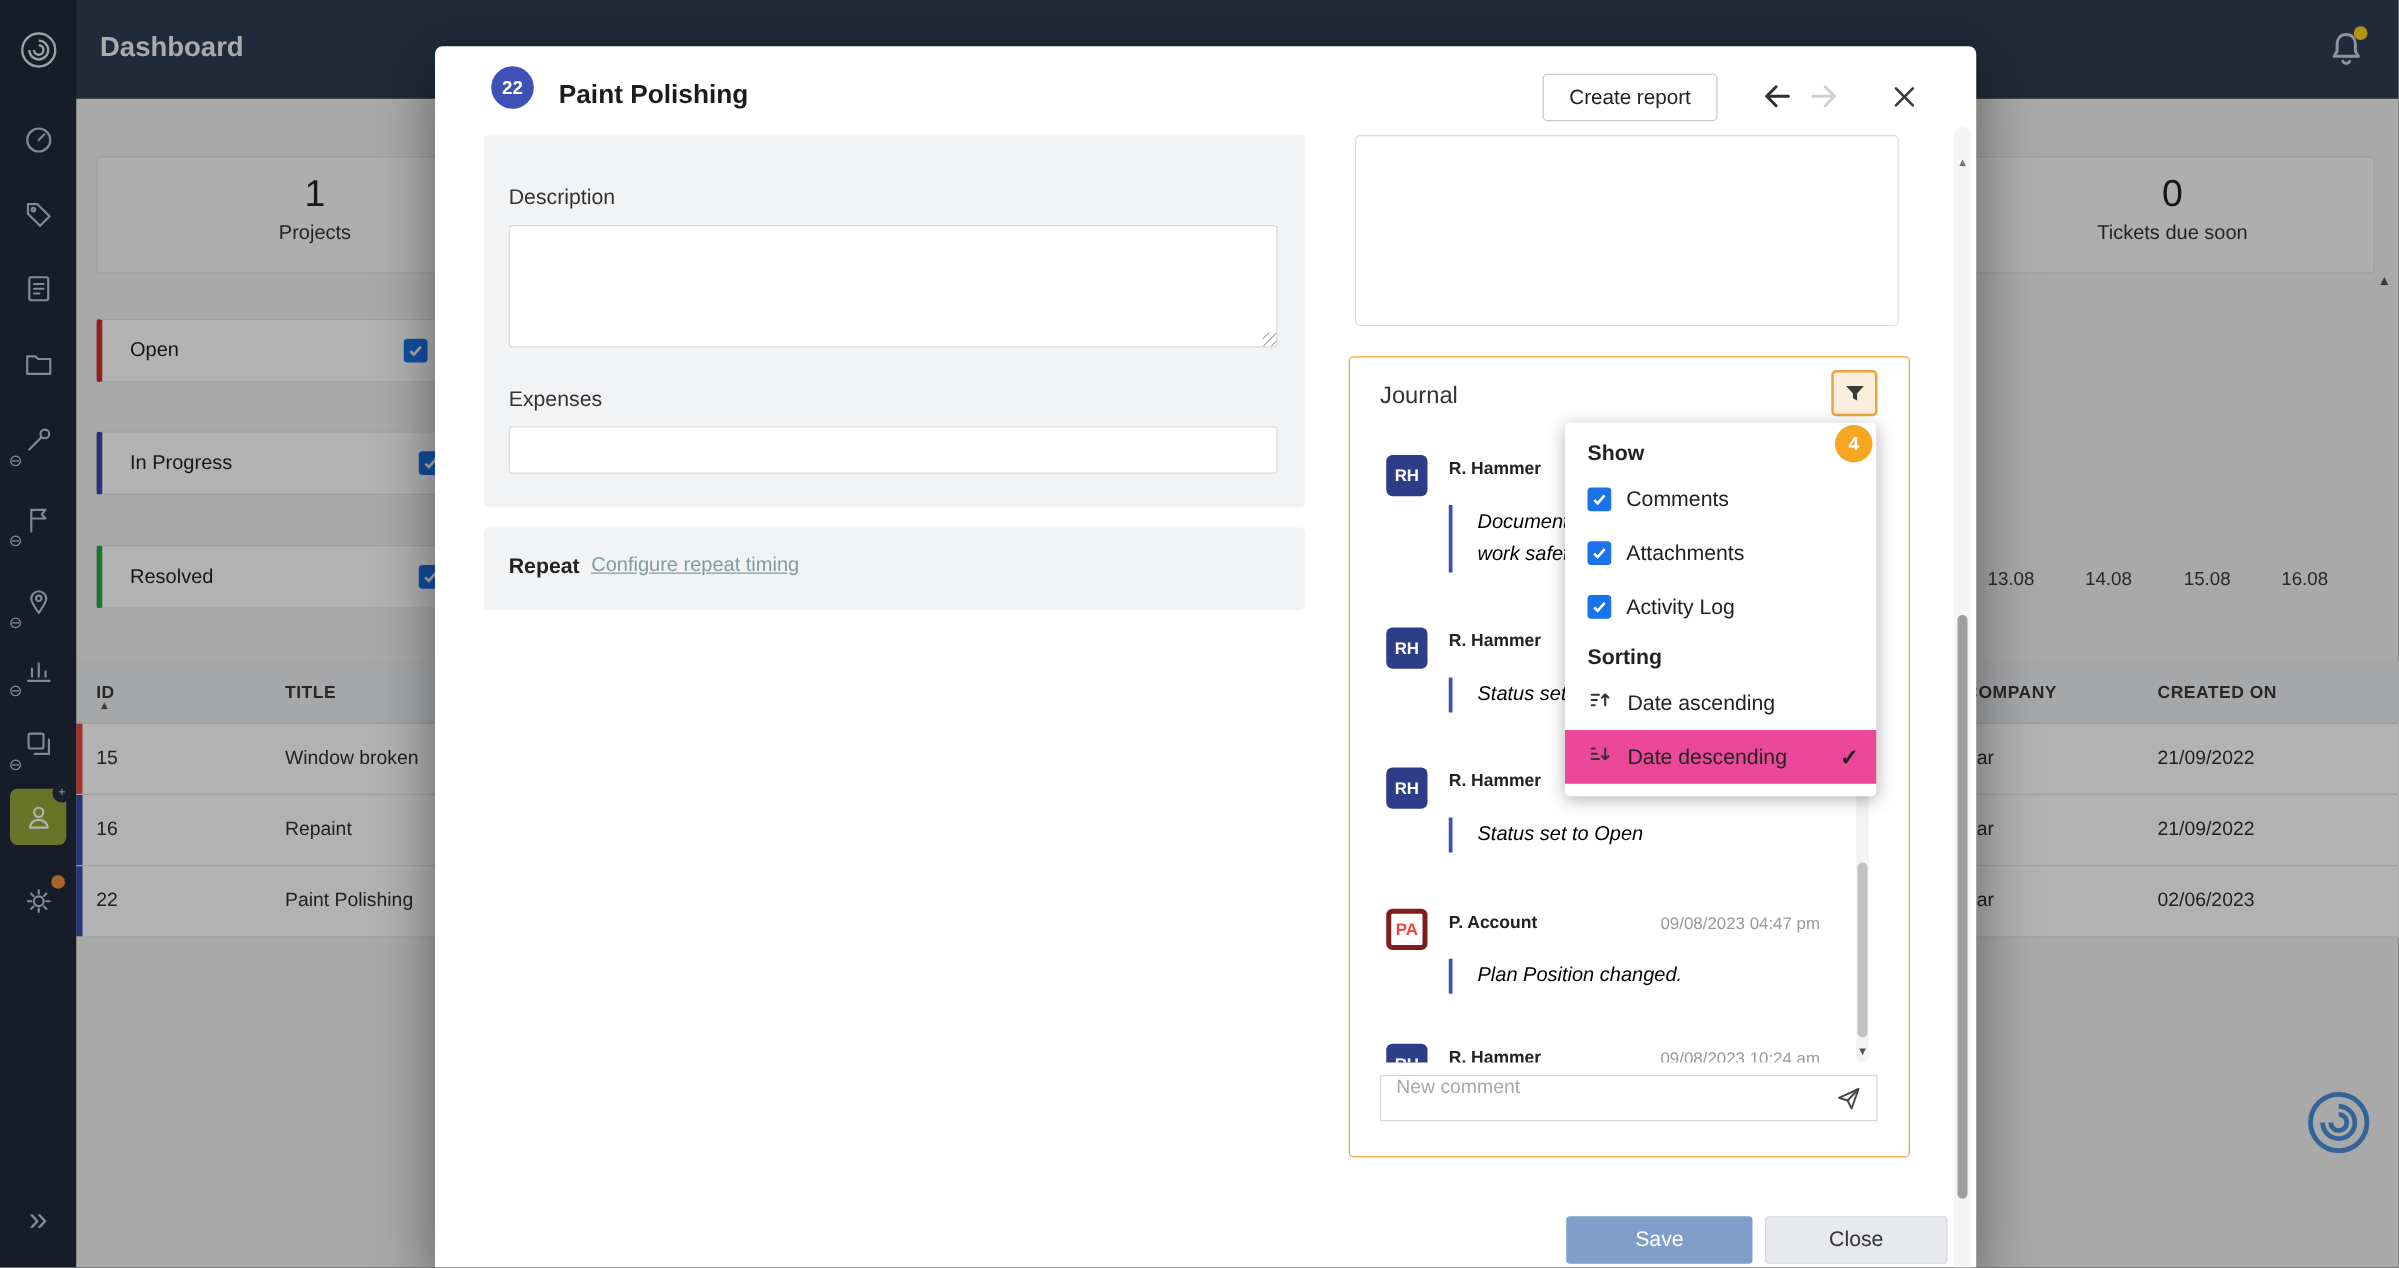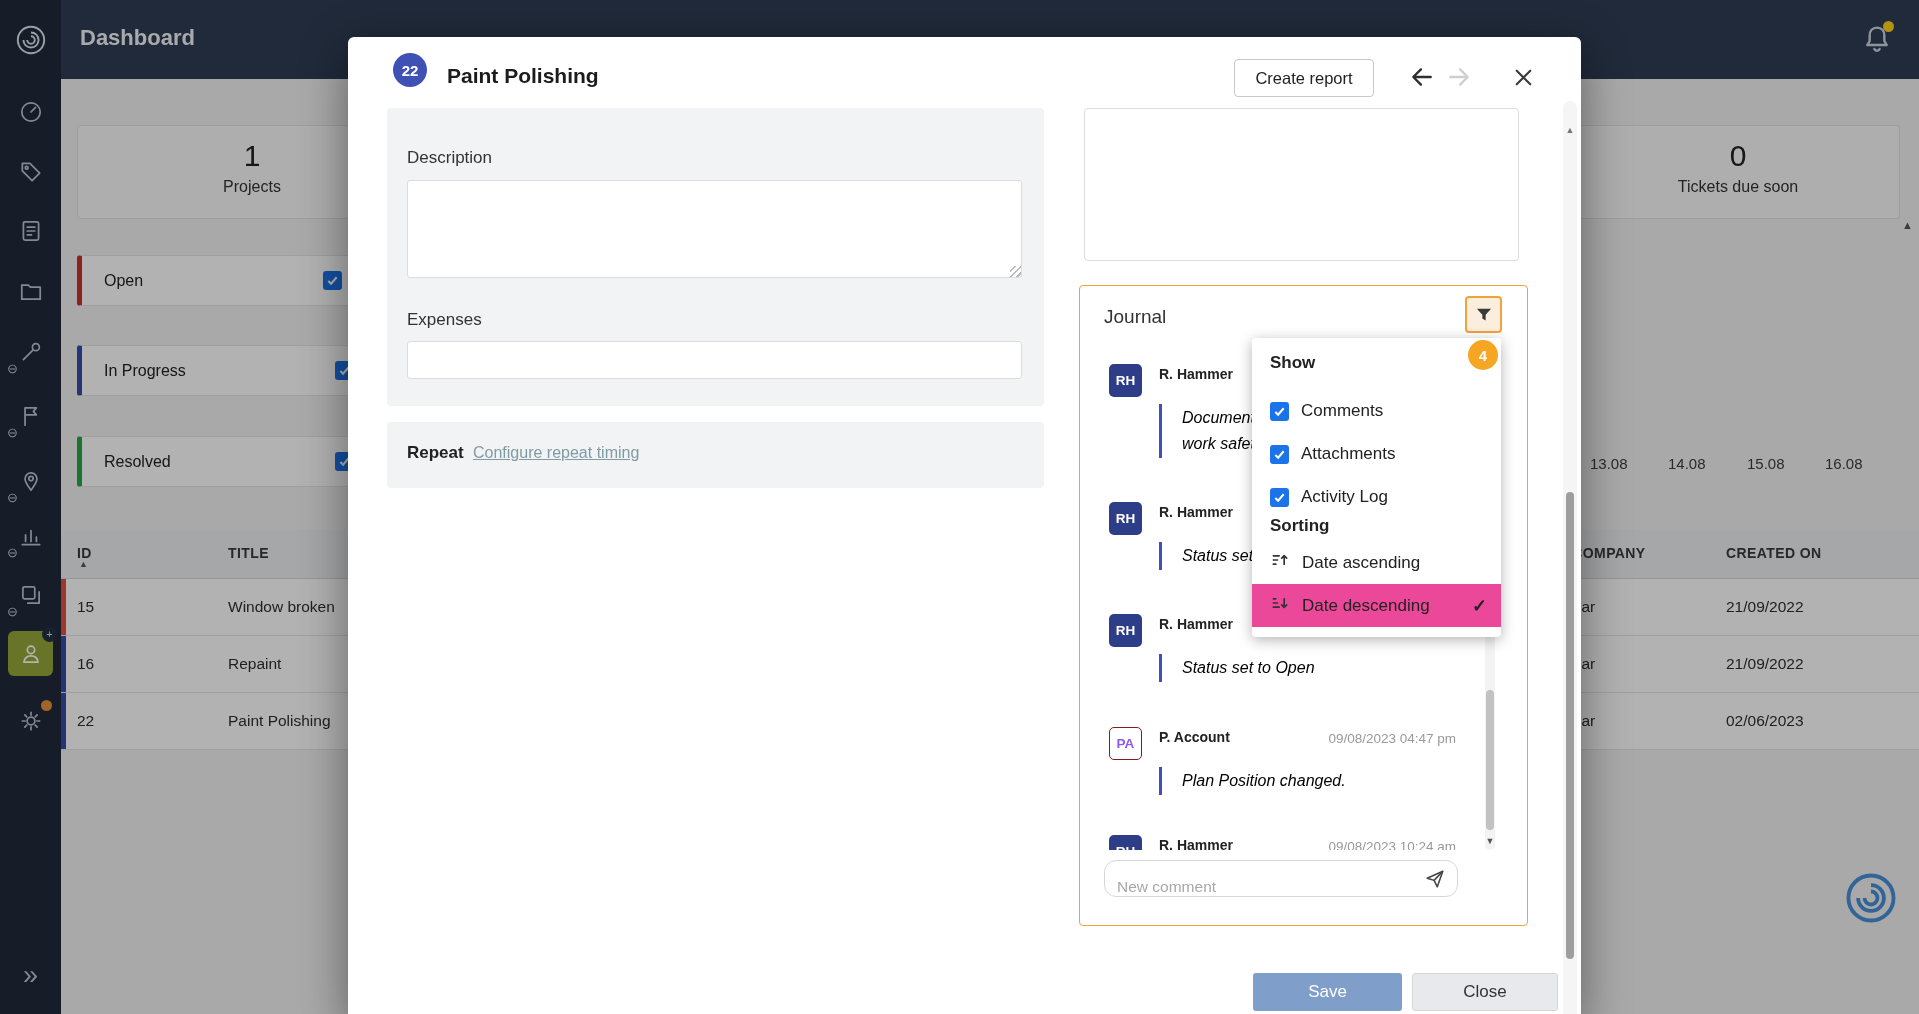--- a/index.html
+++ b/index.html
@@ -81,38 +81,38 @@
 
   .journal{position:absolute;left:731px;top:248px;width:449px;height:641px;border:1px solid #f0a23c;border-radius:4px;background:#fff}
   .j-title{position:absolute;left:24px;top:20px;font-size:19px;color:#333}
   .fbtn{position:absolute;left:385px;top:10px;width:37px;height:37px;border:2px solid #f0a23c;border-radius:4px;
         background:#fbeedd;display:flex;align-items:center;justify-content:center;cursor:pointer}
   .fbtn svg{width:20px;height:20px}
   .jlist{position:absolute;left:0;top:62px;width:449px;height:502px;overflow:hidden}
   .jentry{position:absolute;left:0;width:449px}
   .javatar{position:absolute;left:29px;top:0;width:33px;height:33px;border-radius:5px;background:#2e3d87;color:#fff;
            display:flex;align-items:center;justify-content:center;font-size:13.5px;font-weight:bold}
-  .javatar.light{background:#fff;border:1px solid #7f1d1d;color:#8b5cf6}
+  .javatar.light{background:#fff;border:4px solid #7f1d1d;color:#ef4444}
   .jname{position:absolute;left:79px;top:2px;font-size:14px;font-weight:bold;color:#222}
   .jtime{position:absolute;right:73px;top:4px;font-size:13.5px;color:#999}
   .jquote{position:absolute;left:79px;top:40px;border-left:3px solid #3f51b5;padding:1px 0 1px 20px;
           font-style:italic;font-size:16px;color:#000000;line-height:26px}
   .jscroll{position:absolute;left:405px;top:62px;width:10px;height:502px;background:#f3f3f3;border-radius:5px}
   .jthumb{position:absolute;left:1px;top:342px;width:8px;height:140px;background:#c2c2c2;border-radius:4px}
   .jarrow{position:absolute;left:404px;width:12px;text-align:center;font-size:9px;color:#555}
-  .jcomment{position:absolute;left:24px;top:574px;width:354px;height:37px;border:1px solid #d8d8d8;border-radius:12px;
-            display:flex;align-items:flex-end;padding:0 42px 0 12px}
+  .jcomment{position:absolute;left:24px;top:574px;width:398px;height:37px;border:1px solid #d8d8d8;border-radius:0;
+            display:flex;align-items:flex-start;padding:0 42px 0 12px}
   .jcomment input{border:none;outline:none;flex:1;font-family:inherit;font-size:15.5px;color:#333;background:transparent}
   .jcomment input::placeholder{color:#a8a8a8}
   .send{position:absolute;right:11px;top:7px;width:22px;height:22px;cursor:pointer}
 
   .fmenu{position:absolute;left:904px;top:301px;width:249px;background:#fff;border-radius:4px;
          box-shadow:0 3px 14px rgba(0,0,0,.3);z-index:12;padding:6px 0 10px}
   .fm-header{padding:9px 18px 5px;font-weight:bold;font-size:17px;color:#222}
-  .fm-opt{display:flex;align-items:flex-end;gap:12px;height:43px;padding:0 18px;font-size:17px;color:#222;cursor:pointer}
+  .fm-opt{display:flex;align-items:center;gap:12px;height:43px;padding:0 18px;font-size:17px;color:#222;cursor:pointer}
   .fm-sort{display:flex;align-items:center;gap:12px;height:43px;padding:0 18px;font-size:17px;color:#222;position:relative;cursor:pointer}
   .fm-sort.sel{background:#ec4899}
   .fm-check{position:absolute;right:14px;font-weight:bold;font-size:18px;color:#222}
   .sort-ic svg{width:20px;height:20px;stroke:#333;stroke-width:2;fill:none;stroke-linecap:round;stroke-linejoin:round}
   .fbadge{position:absolute;right:3px;top:2px;width:30px;height:30px;border-radius:50%;background:#f5a623;color:#fff;
           font-weight:bold;font-size:15px;display:flex;align-items:center;justify-content:center}
 
   .mscroll{position:absolute;right:4px;top:64px;width:14px;height:919px;background:#f5f5f5;border-radius:7px}
   .mthumb{position:absolute;left:3px;top:391px;width:8px;height:467px;background:#9e9e9e;border-radius:4px}
   .marrow{position:absolute;left:0;top:24px;width:14px;text-align:center;font-size:9px;color:#777}

